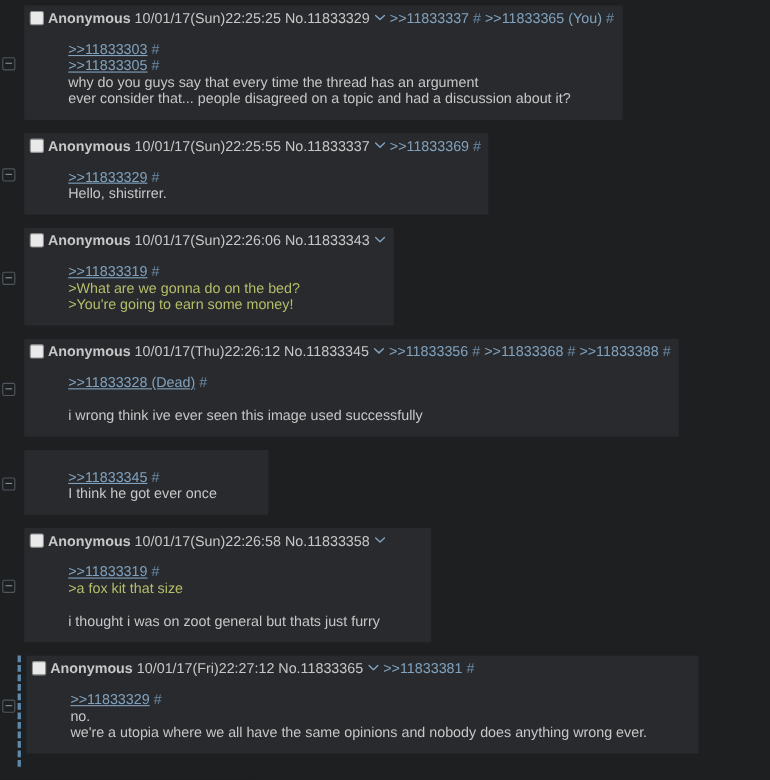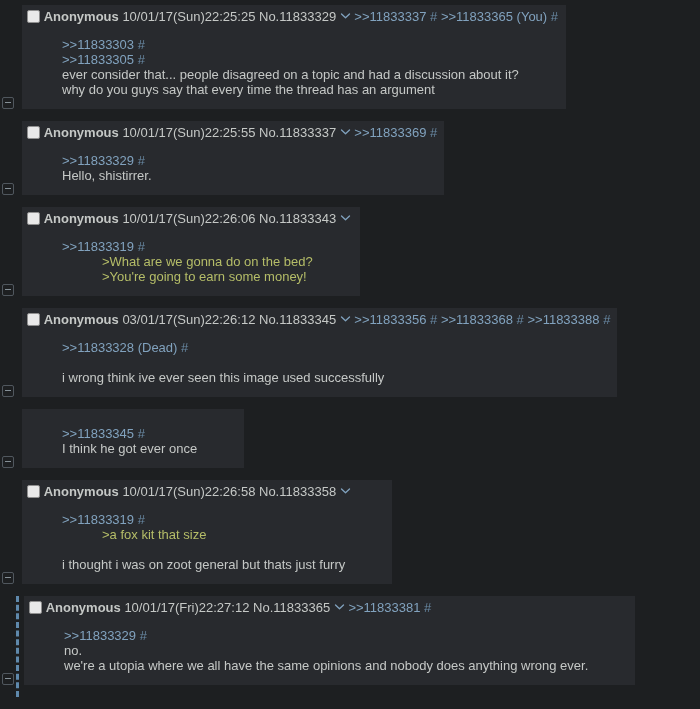--- a/index.html
+++ b/index.html
@@ -5,21 +5,21 @@
   html, body { margin: 0; padding: 0; }
   body {
     width: 700px; height: 709px; overflow: hidden;
     background: #1d1f21;
     color: #c5c8c6;
     font-family: "Liberation Sans", "DejaVu Sans", sans-serif;
     font-size: 13px; line-height: 15px;
   }
   .thread { padding-top: 5px; }
   .postContainer {
-    display: flex; align-items: flex-end;
+    display: flex; align-items: center;
     margin-bottom: 12px; position: relative;
   }
   
   .hide-btn {
     flex: none; width: 10px; height: 10px;
     border: 1px solid #50575e; border-radius: 2px;
     margin: 2px 8px 0 2px; position: relative; cursor: pointer;
     background: transparent;
   }
   .hide-btn::after {
@@ -42,25 +42,25 @@
     display: inline-block; width: 11px; height: 11px;
     background: #e9e9e9; border: 1px solid #8f8f8f; border-radius: 2px;
     vertical-align: -2px; cursor: pointer;
   }
   .name { font-weight: bold; color: #c5c8c6; }
   .dateTime { color: #c5c8c6; }
   .postNum { color: #c5c8c6; cursor: pointer; }
   .menu-arrow { cursor: pointer; }
   .menu-arrow svg { vertical-align: 1px; }
   a { color: #81a2be; text-decoration: none; cursor: pointer; }
-  .quotelink { }
+  .quotelink { text-decoration: underline; }
   .permalink { color: #698aa5; text-decoration: none; }
   blockquote.post-message { margin: 13px 40px 0 35px; padding: 0; }
   .line { min-height: 15px; }
-  .greentext { color: #b5bd68; margin-left: 40px; }
+  .greentext { color: #b5bd68; }
 </style>
 </head>
 <body>
 
 <div class="thread">
   <div class="postContainer">
     <span class="hide-btn"></span>
     <div class="post">
       <div class="post-header">
         <span class="checkbox"></span>
@@ -68,22 +68,22 @@
         <span class="dateTime">10/01/17(Sun)22:25:25</span>
         <span class="postNum">No.11833329</span>
         <span class="menu-arrow"><svg width="11" height="8" viewBox="0 0 11 8">
               <path d="M1.5 2 L5.5 5.8 L9.5 2" fill="none" stroke="#81a2be" stroke-width="1.3" stroke-linecap="round" stroke-linejoin="round"></path>
             </svg></span>
         <span class="backlinks"> <a class="backlink" href="javascript:void(0)">&gt;&gt;11833337</a> <a class="permalink" href="javascript:void(0)">#</a> <a class="backlink" href="javascript:void(0)">&gt;&gt;11833365 (You)</a> <a class="permalink" href="javascript:void(0)">#</a></span>
       </div>
       <blockquote class="post-message">
           <div class="line"><a class="quotelink" href="javascript:void(0)">&gt;&gt;11833303</a> <a class="permalink" href="javascript:void(0)">#</a></div>
           <div class="line"><a class="quotelink" href="javascript:void(0)">&gt;&gt;11833305</a> <a class="permalink" href="javascript:void(0)">#</a></div>
+          <div class="line">why do you guys say that every time the thread has an argument</div>
           <div class="line">ever consider that... people disagreed on a topic and had a discussion about it?</div>
-          <div class="line">why do you guys say that every time the thread has an argument</div>
         </blockquote>
     </div>
   </div>
 
   <div class="postContainer">
     <span class="hide-btn"></span>
     <div class="post">
       <div class="post-header">
         <span class="checkbox"></span>
         <span class="name">Anonymous</span>
@@ -121,21 +121,21 @@
         </blockquote>
     </div>
   </div>
 
   <div class="postContainer">
     <span class="hide-btn"></span>
     <div class="post">
       <div class="post-header">
         <span class="checkbox"></span>
         <span class="name">Anonymous</span>
-        <span class="dateTime">03/01/17(Sun)22:26:12</span>
+        <span class="dateTime">10/01/17(Thu)22:26:12</span>
         <span class="postNum">No.11833345</span>
         <span class="menu-arrow"><svg width="11" height="8" viewBox="0 0 11 8">
               <path d="M1.5 2 L5.5 5.8 L9.5 2" fill="none" stroke="#81a2be" stroke-width="1.3" stroke-linecap="round" stroke-linejoin="round"></path>
             </svg></span>
         <span class="backlinks"> <a class="backlink" href="javascript:void(0)">&gt;&gt;11833356</a> <a class="permalink" href="javascript:void(0)">#</a> <a class="backlink" href="javascript:void(0)">&gt;&gt;11833368</a> <a class="permalink" href="javascript:void(0)">#</a> <a class="backlink" href="javascript:void(0)">&gt;&gt;11833388</a> <a class="permalink" href="javascript:void(0)">#</a></span>
       </div>
       <blockquote class="post-message">
           <div class="line"><a class="quotelink" href="javascript:void(0)">&gt;&gt;11833328 (Dead)</a> <a class="permalink" href="javascript:void(0)">#</a></div>
           <div class="line"></div>
           <div class="line">i wrong think ive ever seen this image used successfully</div>

